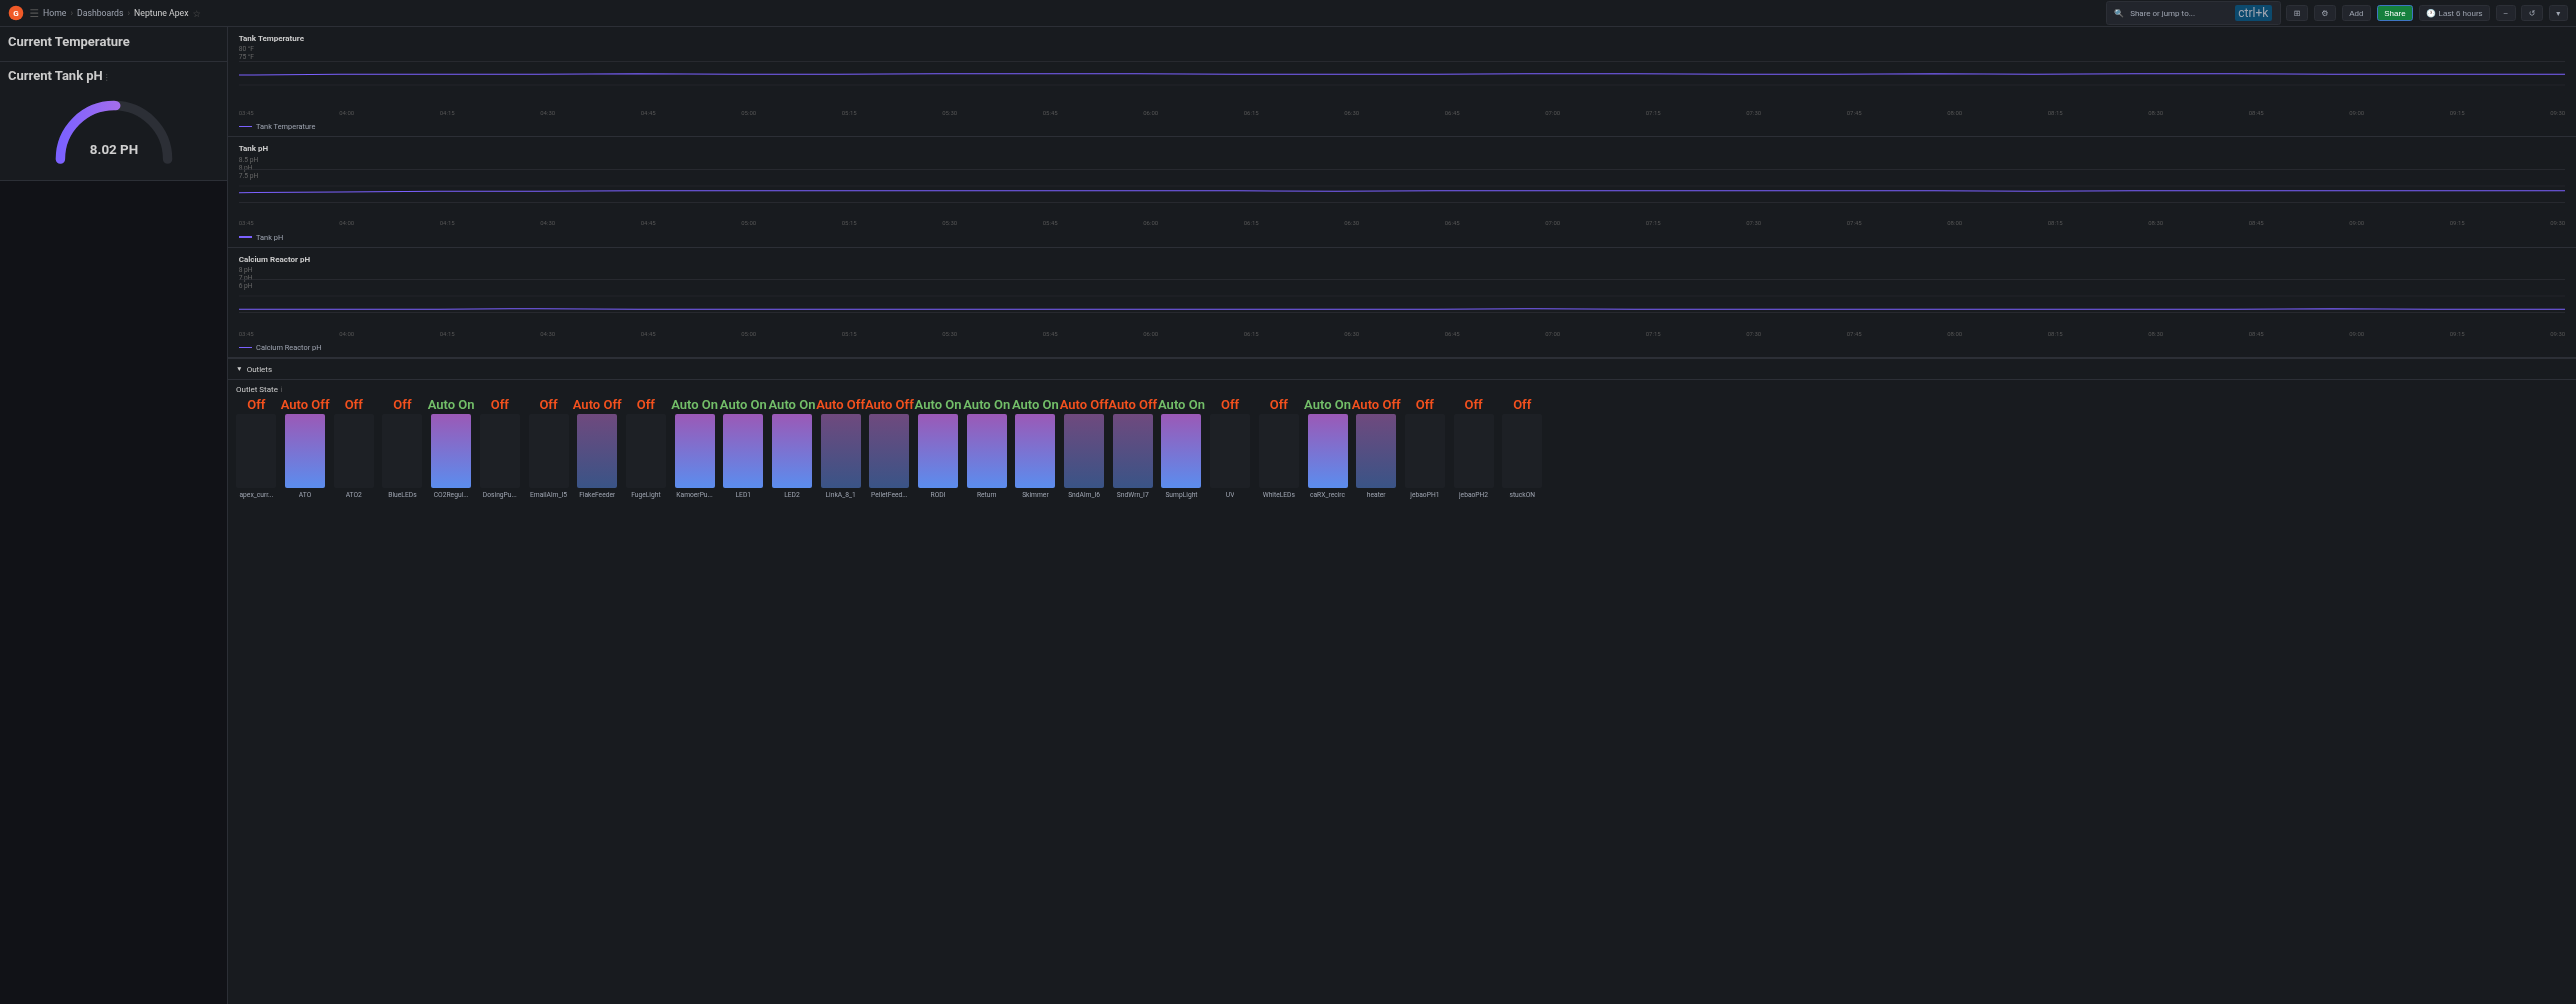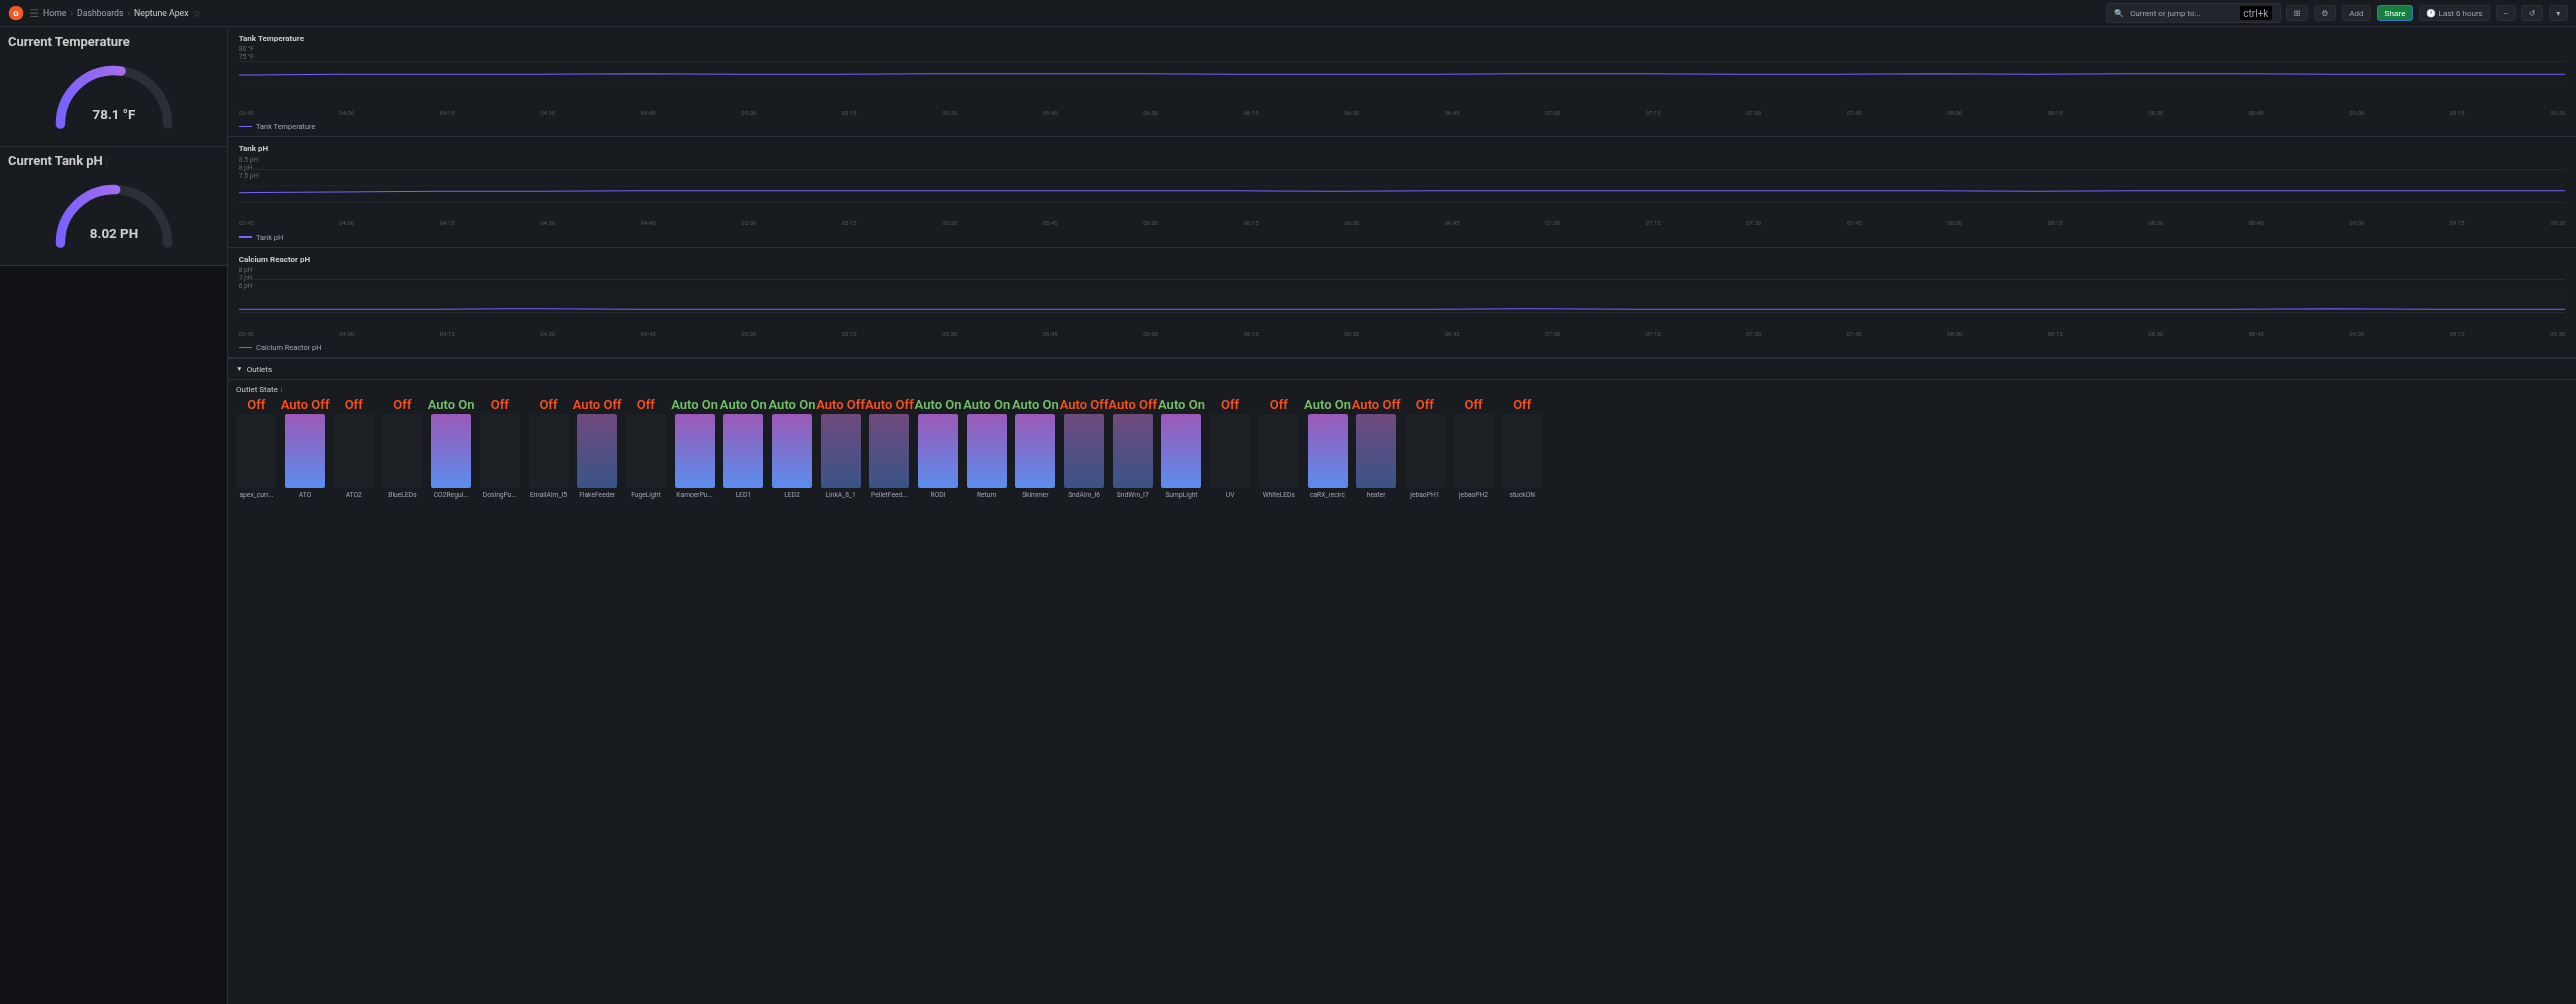--- a/index.html
+++ b/index.html
@@ -182,22 +182,22 @@
     <span style="cursor:pointer;font-size:10.7px;">☰</span>
     <a>Home</a>
     <span>›</span>
     <a>Dashboards</a>
     <span>›</span>
     <span style="color:#d0d0d0;">Neptune Apex</span>
     <span class="star-icon">☆</span>
   </div>
   <div class="topbar-search">
     <span>🔍</span>
-    <span>Current or jump to...</span>
-    <span style="margin-left:auto;font-size:10px;background:#000000;padding:1.3px 3.4px;border-radius:2px;">ctrl+k</span>
+    <span>Share or jump to...</span>
+    <span style="margin-left:auto;font-size:12px;background:#0c4a6e;padding:1.3px 3.4px;border-radius:2px;">ctrl+k</span>
   </div>
   <div class="topbar-right">
     <button class="topbar-btn">⊞</button>
     <button class="topbar-btn">⚙</button>
     <button class="topbar-btn">Add</button>
     <button class="topbar-btn share">Share</button>
     <button class="topbar-btn">
       <span>🕐</span>
       <span>Last 6 hours</span>
     </button>
@@ -206,35 +206,20 @@
     <button class="topbar-btn">▾</button>
   </div>
 </div>
 
 <div class="main">
 
   <div class="left-panel">
 
     <div class="gauge-panel">
       <h3>Current Temperature</h3>
-      <div class="gauge-container">
-        <svg class="gauge-svg" width="134" height="74" viewBox="0 0 200 110" style="font-size:12px">
-          <defs>
-            <linearGradient id="gaugeGrad1" x1="0%" y1="0%" x2="100%" y2="0%">
-              <stop offset="0%" style="stop-color:#7b61ff"></stop>
-              <stop offset="100%" style="stop-color:#c678dd"></stop>
-            </linearGradient>
-          </defs>
-
-          <path d="M 20 100 A 80 80 0 0 1 180 100" fill="none" stroke="#2c2f36" stroke-width="14" stroke-linecap="round"></path>
-
-          <path d="M 20 100 A 80 80 0 0 1 180 100" fill="none" stroke="url(#gaugeGrad1)" stroke-width="14" stroke-linecap="round" stroke-dasharray="251.2" stroke-dashoffset="115"></path>
-          <text x="100" y="92" text-anchor="middle" fill="#d0d0d0" font-size="20" font-weight="bold">78.1 °F</text>
-        </svg>
-      </div>
     </div>
 
     <div class="gauge-panel">
       <div style="display:flex;align-items:center;">
         <h3>Current Tank pH</h3>
         <span style="cursor:pointer;color:#666;">⋮</span>
       </div>
       <div class="gauge-container">
         <svg class="gauge-svg" width="134" height="74" viewBox="0 0 200 110" style="font-size:12px">
           <defs>

